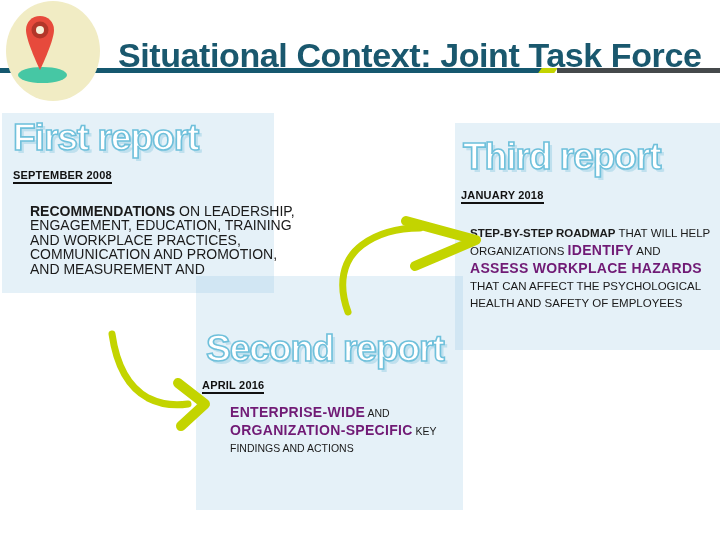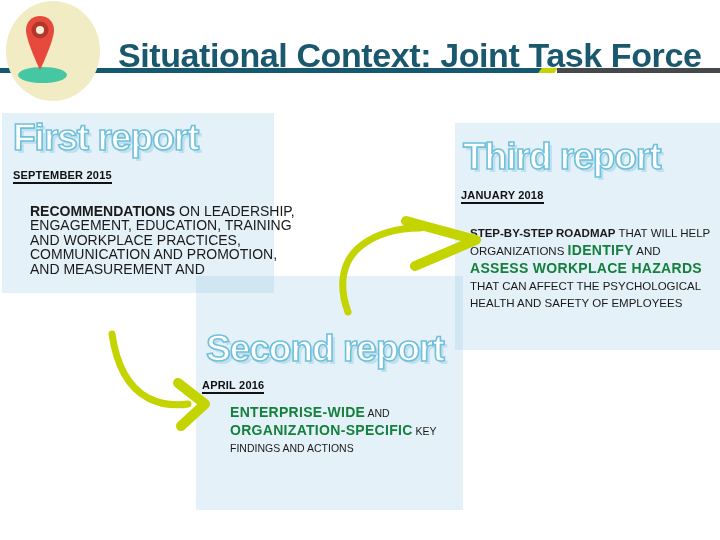--- a/index.html
+++ b/index.html
@@ -42,21 +42,21 @@
   .report-date {
     position:absolute; white-space:nowrap;
     font-size:11px; font-weight:bold; color:#111111; letter-spacing:0.2px;
     border-bottom:2px solid #111111; padding-bottom:1px; line-height:12px;
   }
   .report-body { position:absolute; color:#1a1a1a; white-space:nowrap; }
   .body-first  { left:28px; top:91px;  font-size:14px; line-height:14.4px; }
   .body-second { left:34px; top:128px; font-size:10.5px; line-height:17px; }
   .body-third  { left:15px; top:102px;  font-size:11.5px; line-height:17px; }
   .b { font-weight:bold; }
-  .accent { font-weight:bold; color:#15803d; font-size:14px; letter-spacing:0.3px; }
+  .accent { font-weight:bold; color:#701a75; font-size:14px; letter-spacing:0.3px; }
 
   .t-first  { left:11px; top:6px;  }
   .t-second { left:10px; top:54px; }
   .t-third  { left:8px;  top:15px; }
   .d-first  { left:11px; top:56px; }
   .d-second { left:6px;  top:103px;}
   .d-third  { left:6px;  top:66px; }
 
   
   .arrows { position:absolute; left:0; top:0; z-index:2; pointer-events:none; }
@@ -77,21 +77,21 @@
       <path d="M15,1 C7,1 1,7 1,15 C1,26 15,55 15,55 C15,55 29,26 29,15 C29,7 23,1 15,1 Z" fill="#e74a3c"></path>
       <circle cx="15" cy="15" r="8.5" fill="#b23629"></circle>
       <circle cx="15" cy="15" r="4" fill="#f6f1da"></circle>
     </svg>
   </div>
 
   <h1 class="header-title">Situational Context: Joint Task Force</h1>
 
   <section class="box box-first">
     <div class="report-title t-first">First report</div>
-    <div class="report-date d-first">SEPTEMBER 2015</div>
+    <div class="report-date d-first">SEPTEMBER 2008</div>
     <div class="report-body body-first">
       <div><span class="b">RECOMMENDATIONS</span><span> ON LEADERSHIP,</span></div>
       <div><span>ENGAGEMENT, EDUCATION, TRAINING</span></div>
       <div><span>AND WORKPLACE PRACTICES,</span></div>
       <div><span>COMMUNICATION AND PROMOTION,</span></div>
       <div><span>AND MEASUREMENT AND</span></div>
     </div>
   </section>
 
   <section class="box box-third">

